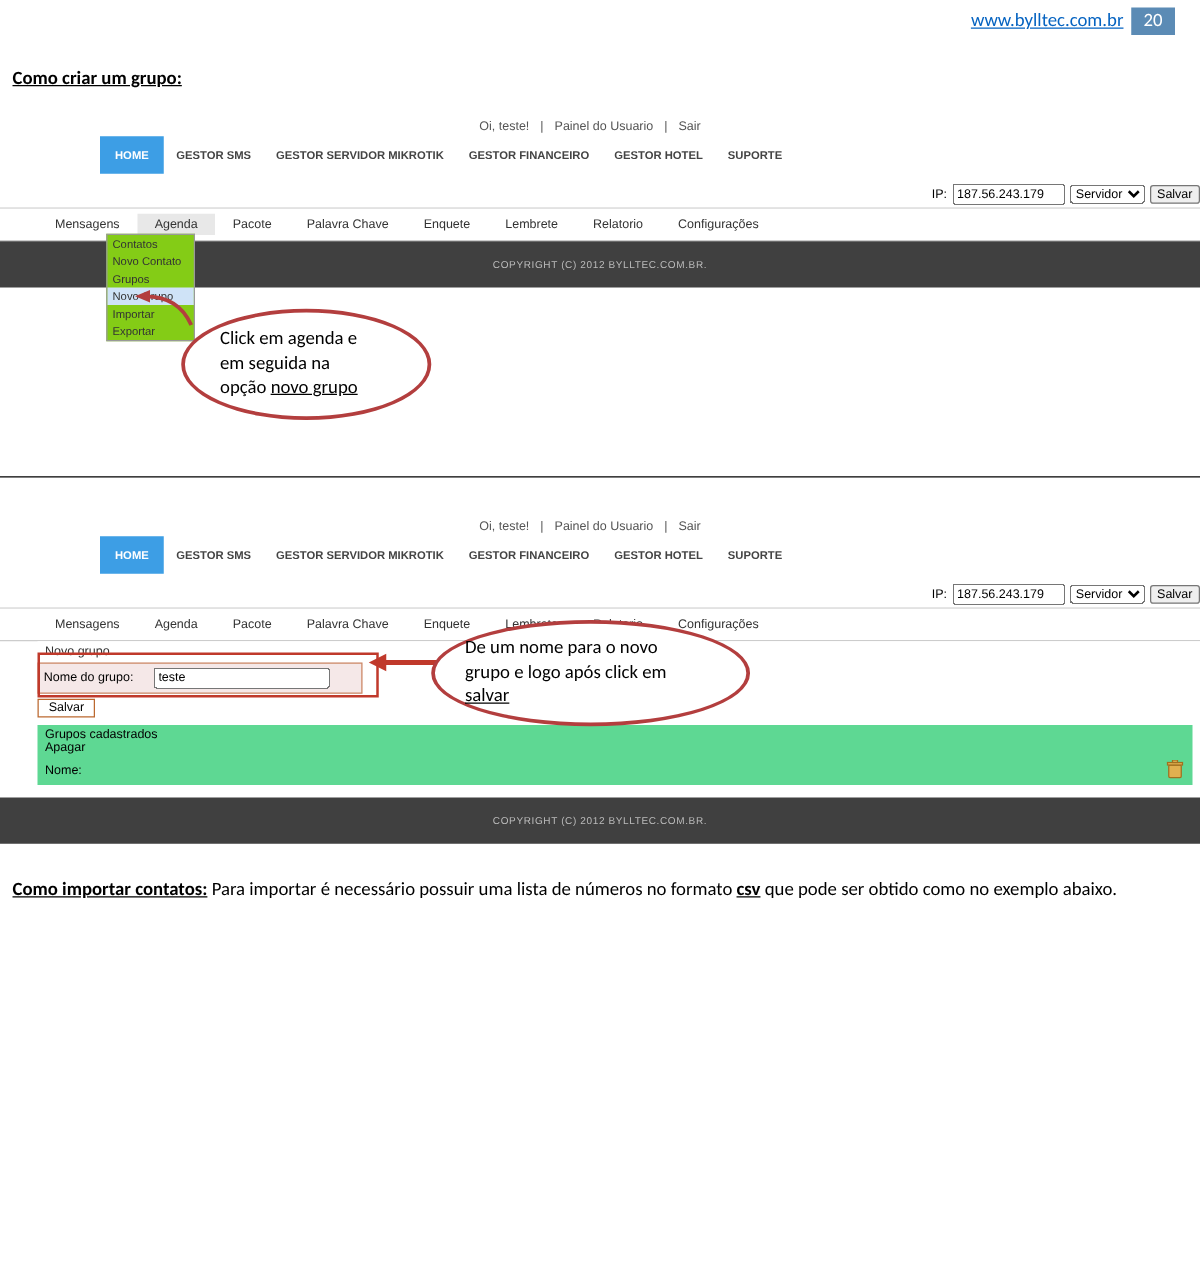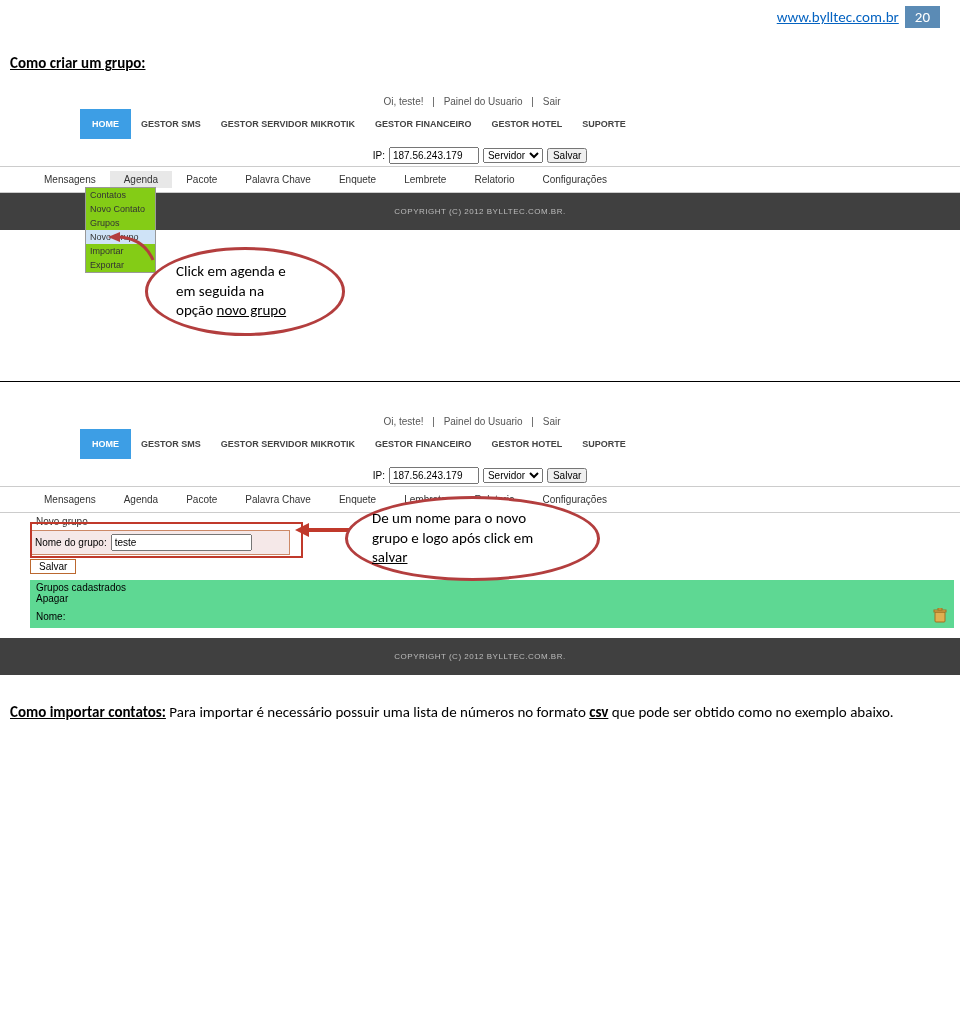--- a/index.html
+++ b/index.html
@@ -14,21 +14,21 @@
   .screenshot { border-bottom: 1px solid #000; margin: 0 0 30px 0; position: relative; }
   
   .ss-header { text-align: center; font-size: 10px; color: #555; padding: 4px 16px 2px 0; font-family: Arial, sans-serif; }
   .ss-header span { margin: 0 3px; }
   .ss-header .sep { color: #555; }
   
   .nav { display: flex; align-items: center; padding: 0 0 6px 80px; font-family: Arial, sans-serif; }
   .nav-btn { font-size: 9px; font-weight: bold; color: #444; padding: 8px 10px; white-space: nowrap; }
   .nav-btn.home { background: #3d9ee5; color: #fff; padding: 10px 12px; }
   
-  .ip-row { display: flex; justify-content: center; align-items: center; gap: 4px; font-size: 10px; padding: 2px 0; font-family: Arial, sans-serif; border-bottom: 1px solid #ccc; }
+  .ip-row { display: flex; justify-content: flex-end; align-items: center; gap: 4px; font-size: 10px; padding: 2px 0; font-family: Arial, sans-serif; border-bottom: 1px solid #ccc; }
   .ip-row input { font-size: 10px; padding: 1px 2px; width: 90px; }
   .ip-row select { font-size: 10px; padding: 0; }
   .ip-row button { font-size: 10px; padding: 0 4px; }
   
   .subnav { display: flex; background: #fff; border-bottom: 1px solid #ccc; padding: 4px 0; font-family: Arial, sans-serif; }
   .subnav-item { font-size: 10px; color: #333; padding: 3px 14px; }
   .subnav-item.active { background: #e8e8e8; }
   .subnav-left { margin-left: 30px; }
   
   .blackbar { background: #404040; color: #bbb; font-size: 8px; text-align: center; padding: 14px 0; font-family: Arial, sans-serif; letter-spacing: 0.5px; }
@@ -37,21 +37,21 @@
   .dropdown div { padding: 2px 10px 2px 4px; }
   .dropdown .hl { background: #cfe3f7; }
   
   .callout { position: absolute; border: 3px solid #b33e3e; border-radius: 50%; background: #fff; padding: 12px 28px; font-size: 15px; line-height: 1.3; z-index: 10; }
   .callout1 { left: 145px; top: 155px; width: 200px; }
   .arrow1 { position: absolute; left: 108px; top: 140px; width: 50px; height: 30px; z-index: 6; }
   .arrow1 svg { overflow: visible; }
   
   
   .novo-grupo-label { background: #fff; font-size: 10px; color: #333; padding: 3px 6px; font-family: Arial, sans-serif; }
-  .form-row { display: flex; align-items: center; background: #f5e8e8; border: 1px solid #c86; padding: 3px 4px; margin: 0 20px 0 30px; font-size: 10px; font-family: Arial, sans-serif; gap: 4px; width: 260px; }
+  .form-row { display: flex; align-items: center; background: #f5e8e8; border: 1px solid #c86; padding: 3px 4px; margin: 0 20px 0 30px; font-size: 10px; font-family: Arial, sans-serif; gap: 16px; width: 260px; }
   .form-row input { font-size: 10px; padding: 1px 2px; width: 141px; }
   .salvar-btn { margin: 4px 0 6px 30px; font-size: 10px; border: 1px solid #bb682f; background: #fff; padding: 1px 8px; font-family: Arial, sans-serif; }
   
   .green-bar { background: #5ed893; margin: 0 6px 0 30px; font-size: 10px; font-family: Arial, sans-serif; }
   .green-bar .row1 { display: flex; padding: 2px 6px; flex-direction: column; }
   .green-bar .row1 .c1 { flex: 1; }
   .green-bar .row2 { display: flex; align-items: center; padding: 2px 6px 4px 6px; }
   .green-bar .row2 .c1 { flex: 1; }
   .trash { width: 16px; height: 16px; display: inline-block; }
   

